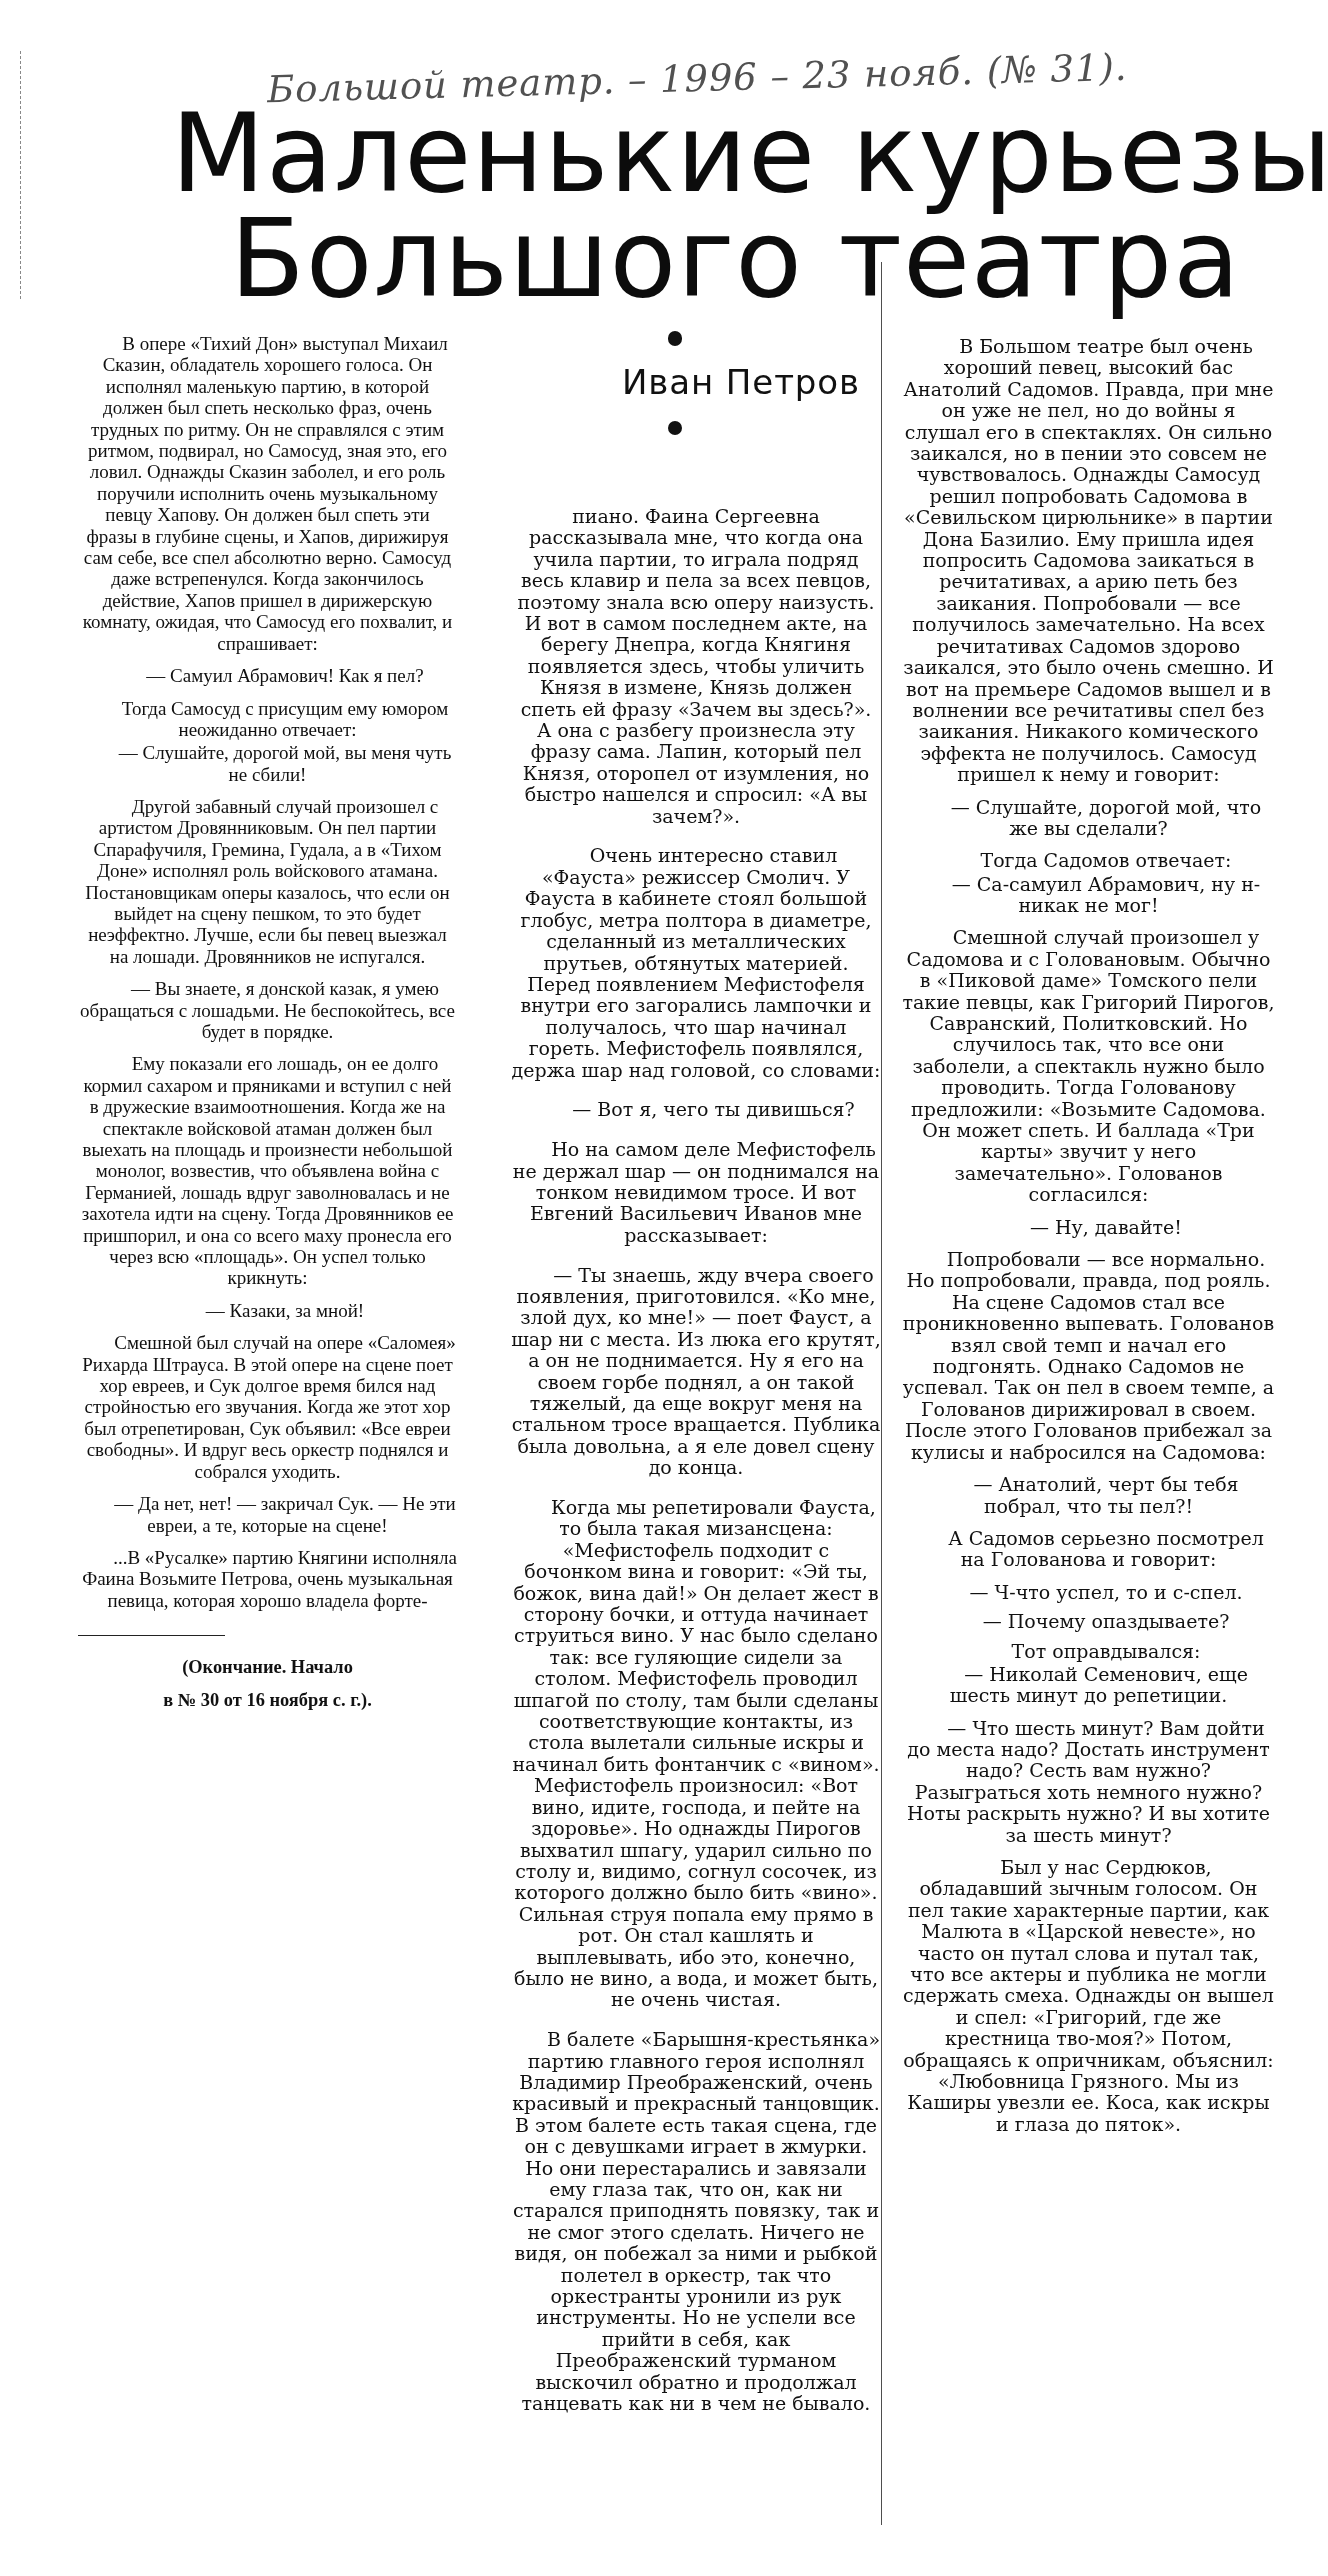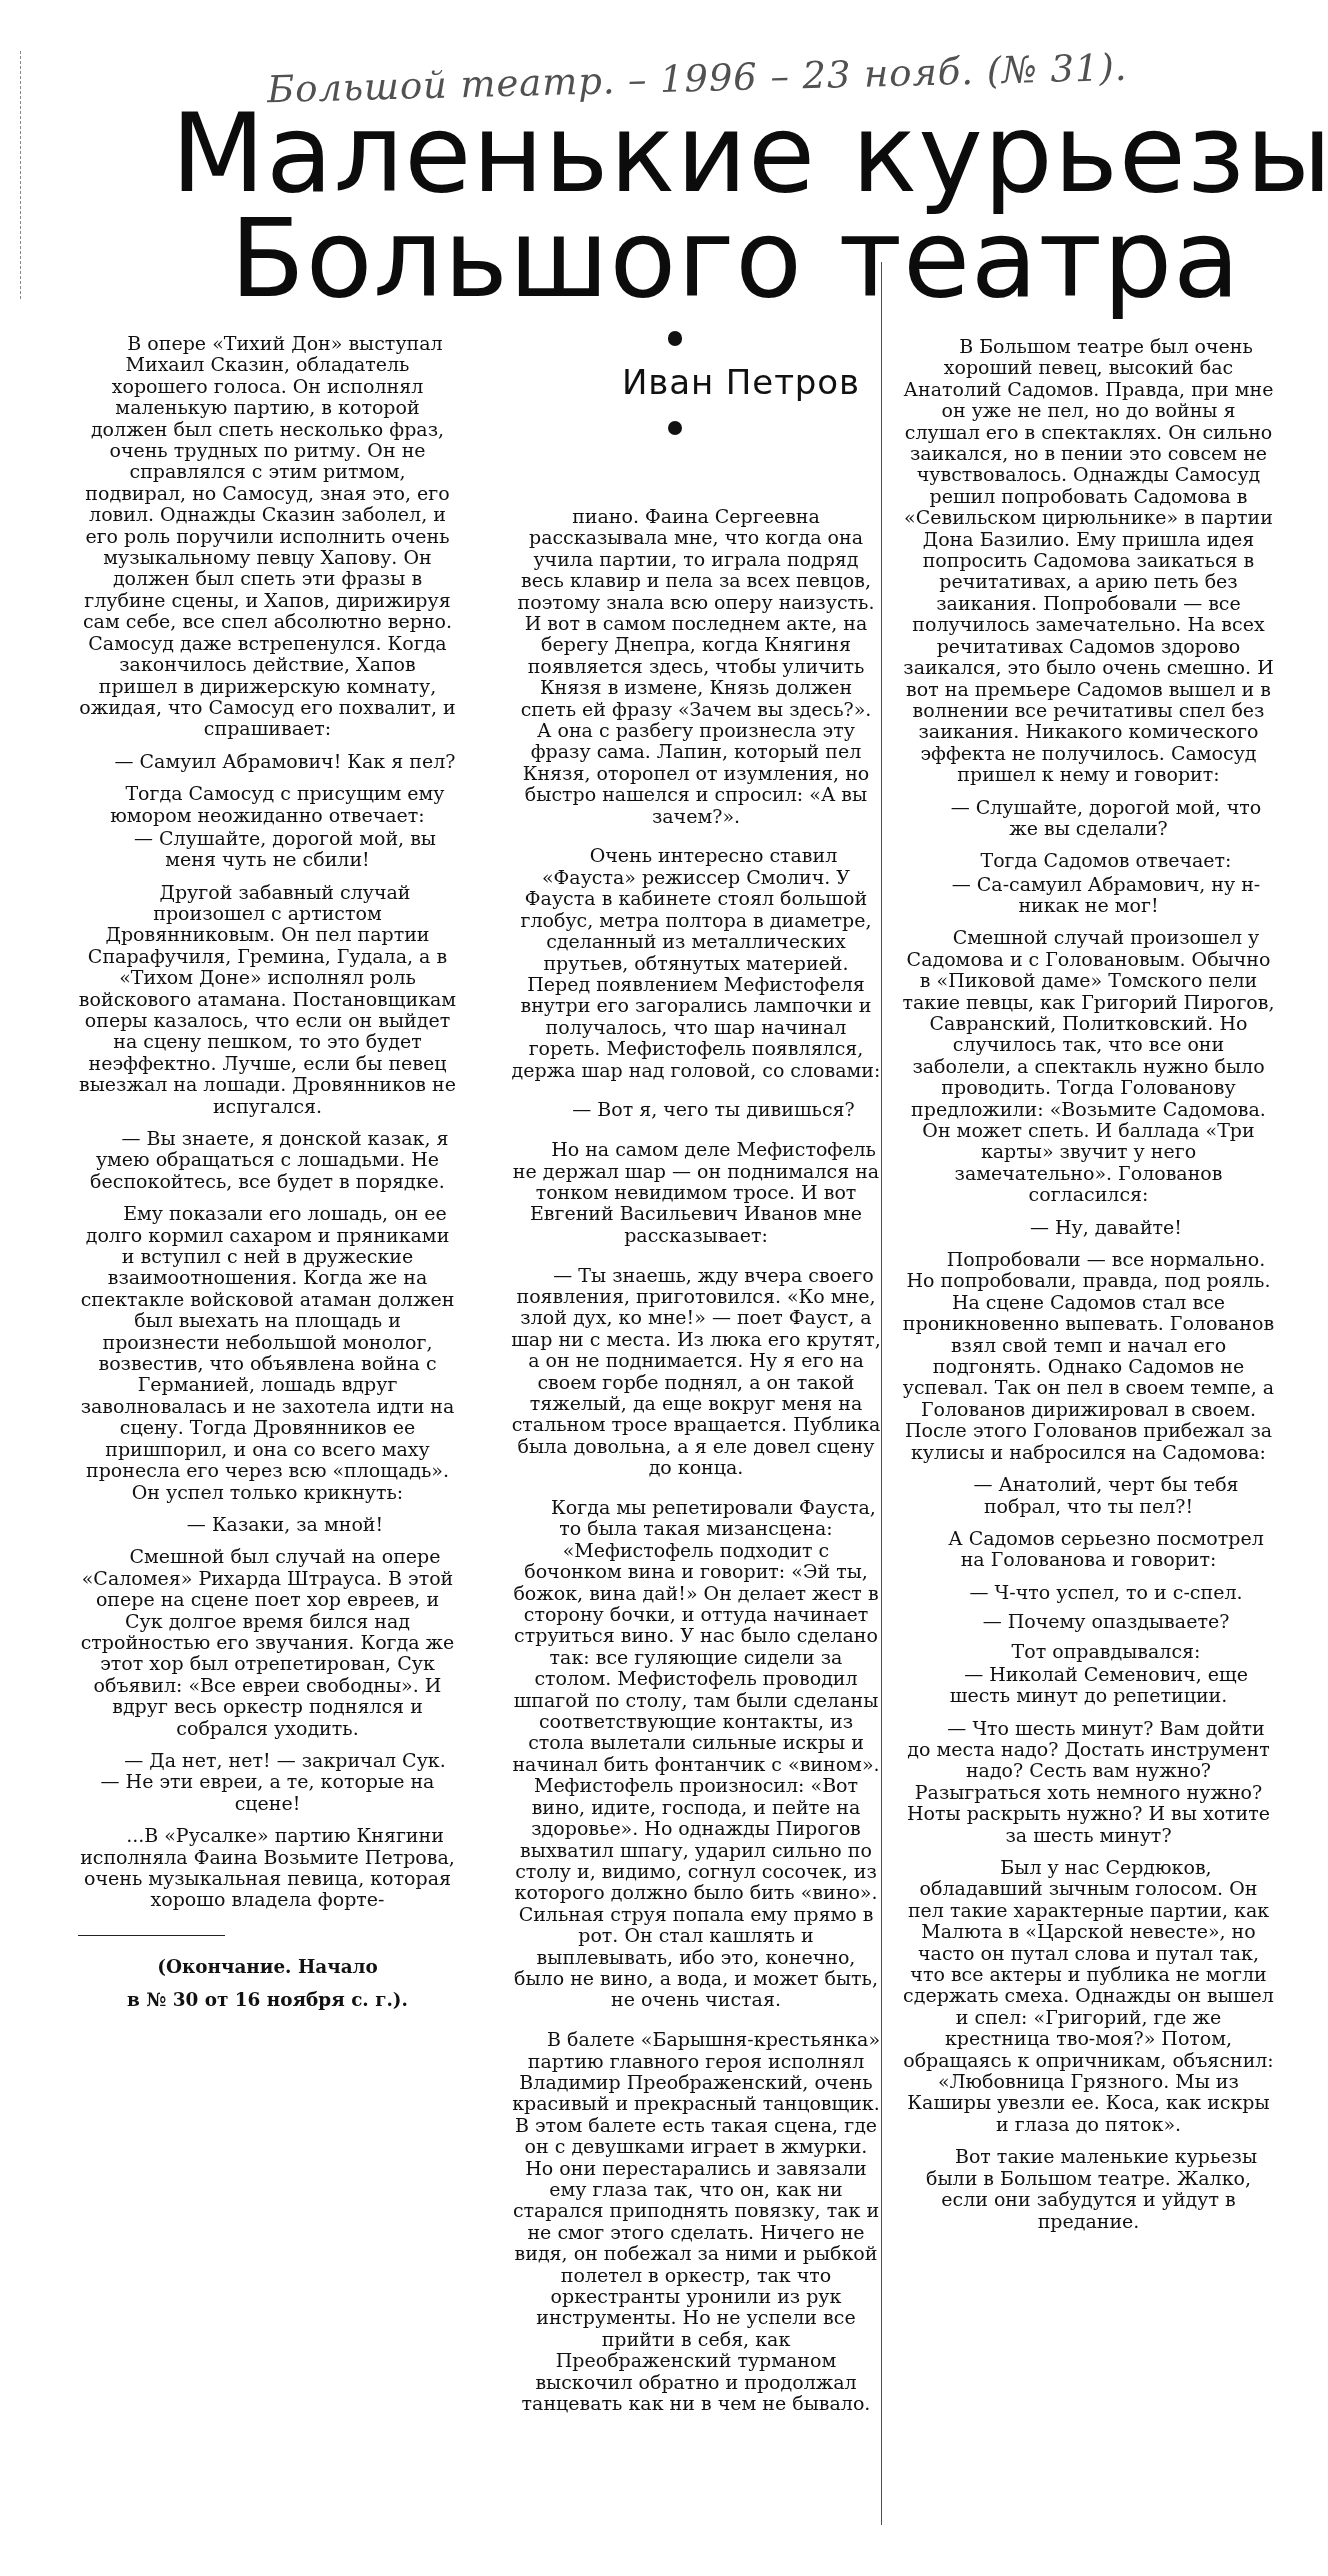--- a/index.html
+++ b/index.html
@@ -24,21 +24,21 @@
     white-space: nowrap;
   }
   .title.l1 { top: 99px; left: 171px; }
   .title.l2 { top: 204px; left: 230px; }
   .col {
     position: absolute; font-size: 19px; line-height: 21.4px;
     text-align: justify; hyphens: manual;
   }
   .col p { margin: 0 0 11px 0; text-indent: 35px; text-align: center; }
   .col p.tight { margin-bottom: 1.8px; margin-top: 8px; }
-  .col1 { left: 78px; top: 333px; width: 379px; }
+  .col1 { left: 78px; top: 333px; width: 379px; font-family: Liberation Serif, serif; }
   .col2 { left: 490px; top: 506px; width: 370px; margin-left: 21px; }
   .col3 { left: 902px; top: 336px; width: 373px; }
   .byline-block {
     position: absolute; left: 490px; top: 331px; width: 370px; text-align: right;
   }
   .dot { width: 14.7px; height: 14.7px; border-radius: 50%; background: #111; margin: 0 auto; }
   .byline {
     font-family: "DejaVu Sans", "Liberation Sans", sans-serif; font-size: 34px;
     margin: 16.6px 0 18.4px 0; letter-spacing: 0.9px;
   }
@@ -105,15 +105,14 @@
   <p>— Ну, давайте!</p>
   <p>Попробовали — все нормально. Но попробовали, правда, под рояль. На сцене Садомов стал все проникновенно выпевать. Голованов взял свой темп и начал его подгонять. Однако Садомов не успевал. Так он пел в своем темпе, а Голованов дирижировал в своем. После этого Голованов прибежал за кулисы и набросился на Садомова:</p>
   <p>— Анатолий, черт бы тебя побрал, что ты пел?!</p>
   <p>А Садомов серьезно посмотрел на Голованова и говорит:</p>
   <p class="tight">— Ч-что успел, то и с-спел.</p>
   <p class="tight">— Почему опаздываете?</p>
   <p class="tight">Тот оправдывался:</p>
   <p>— Николай Семенович, еще шесть минут до репетиции.</p>
   <p>— Что шесть минут? Вам дойти до места надо? Достать инструмент надо? Сесть вам нужно? Разыграться хоть немного нужно? Ноты раскрыть нужно? И вы хотите за шесть минут?</p>
   <p>Был у нас Сердюков, обладавший зычным голосом. Он пел такие характерные партии, как Малюта в «Царской невесте», но часто он путал слова и путал так, что все актеры и публика не могли сдержать смеха. Однажды он вышел и спел: «Григорий, где же крестница тво-моя?» Потом, обращаясь к опричникам, объяснил: «Любовница Грязного. Мы из Каширы увезли ее. Коса, как искры и глаза до пяток».</p>
-  <p>Вот такие маленькие курьезы были в Большом театре. Жалко, если они забудутся и уйдут в предание.</p>
 </div>
 
 
 </body></html>

